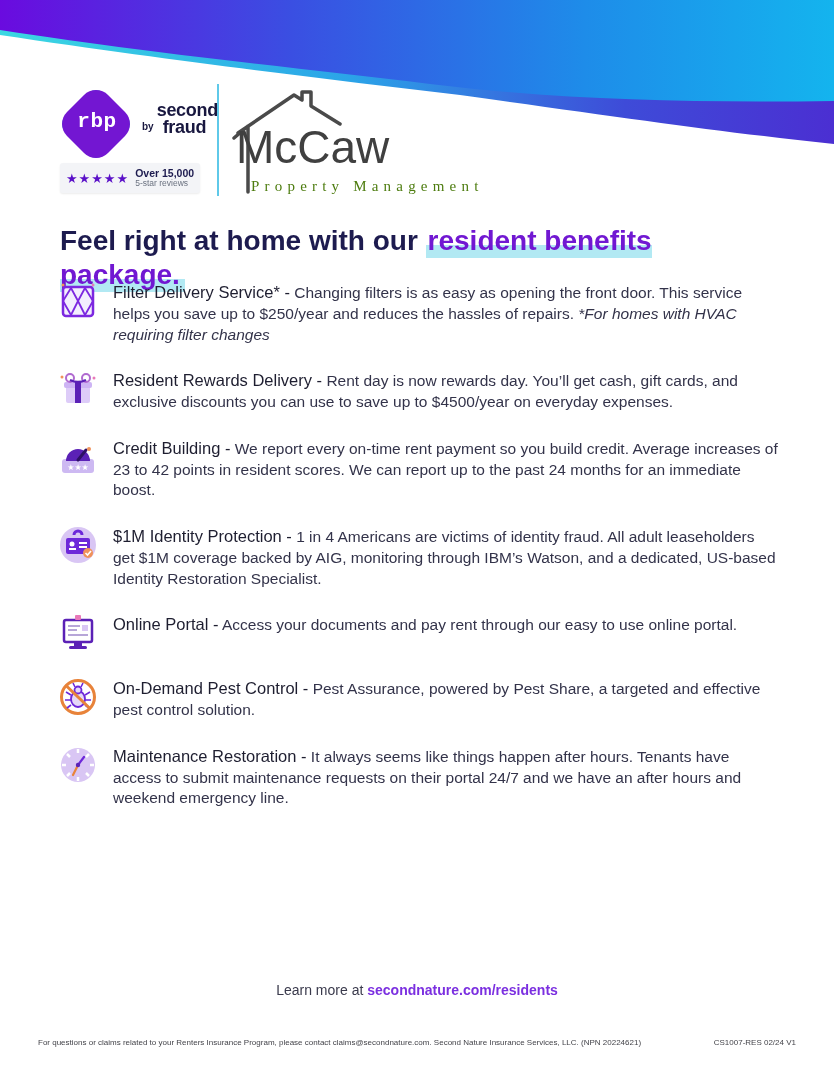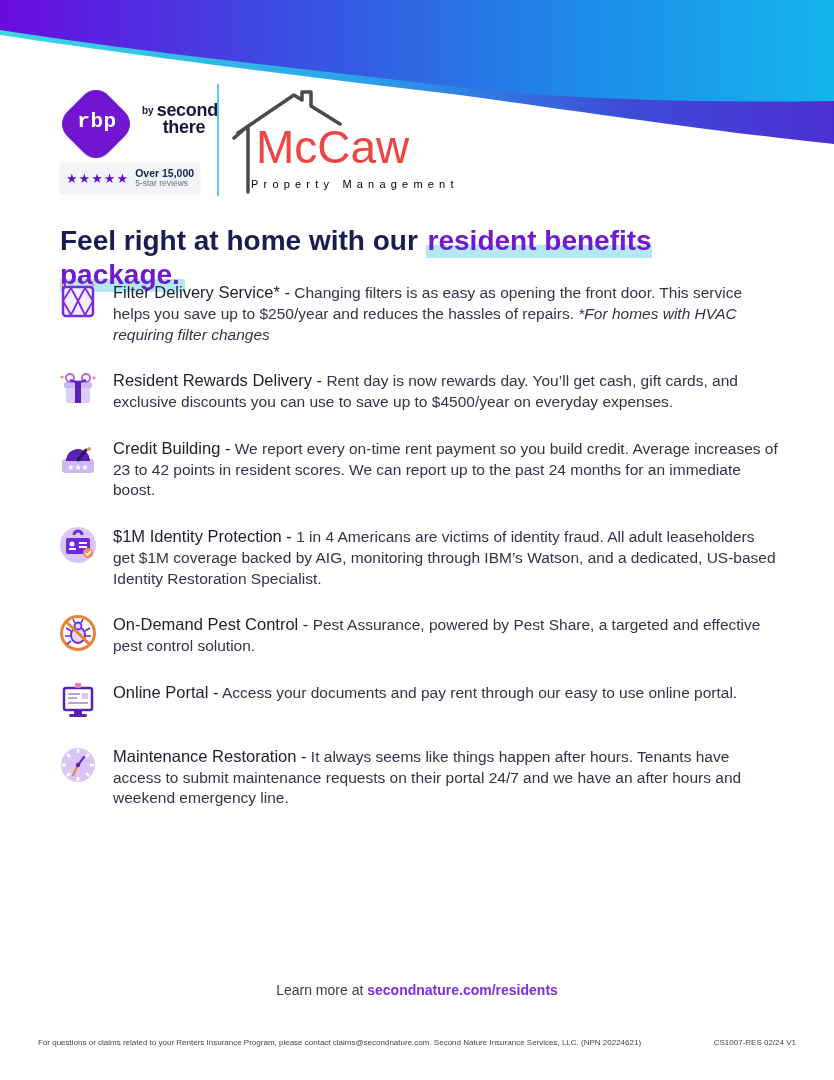--- a/index.html
+++ b/index.html
@@ -7,34 +7,34 @@
         font-family:"Liberation Sans",sans-serif;color:#2c2c3e;}
   .wave{position:absolute;top:0;left:0;width:834px;height:210px;}
 
   
   .header{position:absolute;left:60px;top:86px;width:560px;height:115px;}
   .rbp-badge{position:absolute;left:0;top:0;width:74px;height:74px;}
   .rbp-teal{position:absolute;left:9px;top:11px;width:54px;height:54px;background:#35cfe0;border-radius:10px;transform:rotate(45deg);}
   .rbp-purple{position:absolute;left:7px;top:9px;width:58px;height:58px;background:#7316d2;border-radius:17px;transform:rotate(45deg);}
   .rbp-label{position:absolute;left:0;top:24px;width:74px;text-align:center;color:#fff;font-size:21px;font-weight:700;letter-spacing:.5px;font-family:Liberation Mono, monospace;}
   .by-brand{position:absolute;left:82px;top:16px;display:flex;align-items:flex-start;color:#18173f;}
-  .by{font-size:10px;font-weight:600;margin:3px 3px 0 0;}
+  .by{font-size:10px;font-weight:600;margin:19px 3px 0 0;}
   .brand-lines{font-size:18px;font-weight:800;line-height:.92;letter-spacing:-.3px;}
   .brand-lines div:last-child{margin-left:6px;}
   .reviews{position:absolute;left:0;top:77px;width:140px;height:30px;background:#f3f4f7;border-radius:3px;
            display:flex;align-items:center;justify-content:center;gap:6px;box-shadow:0 1px 2px rgba(0,0,0,.08);}
   .stars{color:#5a10c8;font-size:13px;letter-spacing:1px;line-height:1;}
   .rev-col{line-height:1.05;}
   .rev-count{font-size:10.5px;font-weight:700;color:#1d1b4f;}
   .rev-cap{font-size:8.5px;color:#6b7280;}
   .separator{position:absolute;left:157px;top:-2px;width:2px;height:112px;background:#5fc9e9;}
   .mccaw{position:absolute;left:172px;top:0;width:230px;height:115px;}
   .mccaw svg{position:absolute;left:0;top:0;}
-  .mccaw-name{position:absolute;left:24px;top:34px;font-size:46px;font-weight:400;color:#ef4444;letter-spacing:0;}
-  .mccaw-tag{position:absolute;left:19px;top:92px;font-size:11px;color:#000000;letter-spacing:5.2px;white-space:nowrap;}
+  .mccaw-name{position:absolute;left:4px;top:34px;font-size:46px;font-weight:400;color:#404040;letter-spacing:0;}
+  .mccaw-tag{position:absolute;left:19px;top:92px;font-size:15px;color:#4d7c0f;letter-spacing:5.2px;white-space:nowrap;font-family:Liberation Serif, serif;}
 
   
   .headline{position:absolute;left:60px;top:224px;width:724px;font-size:28px;line-height:1.2;}
   .headline .pre{color:#1d1b4f;font-weight:600;}
   .headline .hl{color:#7118d2;font-weight:800;
     background:linear-gradient(180deg,rgba(0,0,0,0) 60%,#b2e9f3 60%);padding:0 5px 2px 2px;}
 
   
   .benefits{position:absolute;left:58px;top:281px;width:722px;}
   .item{display:flex;gap:15px;margin-bottom:24px;}
@@ -77,21 +77,21 @@
   <div class="header">
     <div class="rbp-badge">
       <div class="rbp-teal"></div>
       <div class="rbp-purple"></div>
       <div class="rbp-label">rbp</div>
     </div>
     <div class="by-brand">
       <span class="by">by</span>
       <div class="brand-lines">
         <div>second</div>
-        <div>there</div>
+        <div>fraud</div>
       </div>
     </div>
     <div class="reviews">
       <span class="stars">★★★★★</span>
       <span class="rev-col">
         <div class="rev-count">Over 15,000</div>
         <div class="rev-cap">5-star reviews</div>
       </span>
     </div>
     <div class="separator"></div>
@@ -162,49 +162,49 @@
           <circle cx="30" cy="28" r="5" fill="#f0925a"></circle>
           <path d="M27.5,28 l2,2 l3.5,-4" fill="none" stroke="#ffffff" stroke-width="1.6"></path>
         </svg>
       </span>
       <p class="itext"><b>$1M Identity Protection -</b> <span>1 in 4 Americans are victims of identity fraud. All adult leaseholders get $1M coverage backed by AIG, monitoring through IBM’s Watson, and a dedicated, US-based Identity Restoration Specialist.</span></p>
     </div>
 
     <div class="item">
       <span class="icon">
         <svg viewBox="0 0 40 40" width="40" height="40">
-          <circle cx="20" cy="20" r="16.5" fill="#ffffff" stroke="#e8833a" stroke-width="3"></circle>
-          <ellipse cx="20" cy="22" rx="7" ry="8" fill="#e5d8f8" stroke="#6d28d9" stroke-width="1.8"></ellipse>
-          <circle cx="20" cy="13" r="3.5" fill="#e5d8f8" stroke="#6d28d9" stroke-width="1.8"></circle>
-          <path d="M13,18 L8,15 M13,23 L7,23 M13,28 L9,31 M27,18 L32,15 M27,23 L33,23 M27,28 L31,31 M17,10 L15,6 M23,10 L25,6" stroke="#6d28d9" stroke-width="1.6" fill="none"></path>
-          <path d="M8.5,9 L31.5,31" stroke="#e8833a" stroke-width="3" stroke-linecap="round"></path>
-        </svg>
-      </span>
-      <p class="itext"><b>On-Demand Pest Control -</b> <span>Pest Assurance, powered by Pest Share, a targeted and effective pest control solution.</span></p>
-    </div>
-
-    <div class="item">
-      <span class="icon">
-        <svg viewBox="0 0 40 40" width="40" height="40">
           <rect x="6" y="7" width="28" height="22" rx="2" fill="#ffffff" stroke="#5b21b6" stroke-width="2.5"></rect>
           <rect x="17" y="2" width="6" height="5" rx="1" fill="#e879b9"></rect>
           <rect x="10" y="12" width="12" height="2" fill="#b7a6d8"></rect>
           <rect x="10" y="16" width="9" height="2" fill="#b7a6d8"></rect>
           <rect x="24" y="12" width="6" height="6" fill="#d9c6f4"></rect>
           <rect x="10" y="21" width="20" height="2" fill="#b7a6d8"></rect>
           <rect x="16" y="29" width="8" height="4" fill="#5b21b6"></rect>
           <rect x="11" y="33" width="18" height="3" rx="1.5" fill="#5b21b6"></rect>
         </svg>
       </span>
       <p class="itext"><b>Online Portal -</b> <span>Access your documents and pay rent through our easy to use online portal.</span></p>
     </div>
 
     <div class="item">
       <span class="icon">
         <svg viewBox="0 0 40 40" width="40" height="40">
+          <circle cx="20" cy="20" r="16.5" fill="#ffffff" stroke="#e8833a" stroke-width="3"></circle>
+          <ellipse cx="20" cy="22" rx="7" ry="8" fill="#e5d8f8" stroke="#6d28d9" stroke-width="1.8"></ellipse>
+          <circle cx="20" cy="13" r="3.5" fill="#e5d8f8" stroke="#6d28d9" stroke-width="1.8"></circle>
+          <path d="M13,18 L8,15 M13,23 L7,23 M13,28 L9,31 M27,18 L32,15 M27,23 L33,23 M27,28 L31,31 M17,10 L15,6 M23,10 L25,6" stroke="#6d28d9" stroke-width="1.6" fill="none"></path>
+          <path d="M8.5,9 L31.5,31" stroke="#e8833a" stroke-width="3" stroke-linecap="round"></path>
+        </svg>
+      </span>
+      <p class="itext"><b>On-Demand Pest Control -</b> <span>Pest Assurance, powered by Pest Share, a targeted and effective pest control solution.</span></p>
+    </div>
+
+    <div class="item">
+      <span class="icon">
+        <svg viewBox="0 0 40 40" width="40" height="40">
           <circle cx="20" cy="20" r="17" fill="#d9c6f4"></circle>
           <path d="M20,4 L20,8 M20,32 L20,36 M4,20 L8,20 M32,20 L36,20 M9,9 L12,12 M31,9 L28,12 M9,31 L12,28 M31,31 L28,28" stroke="#ffffff" stroke-width="2.5"></path>
           <path d="M20,20 L26,12" stroke="#6d28d9" stroke-width="2.2" stroke-linecap="round"></path>
           <path d="M20,20 L15,30" stroke="#e8833a" stroke-width="2.2" stroke-linecap="round"></path>
           <circle cx="20" cy="20" r="2.2" fill="#5b21b6"></circle>
         </svg>
       </span>
       <p class="itext"><b>Maintenance Restoration -</b> <span>It always seems like things happen after hours. Tenants have access to submit maintenance requests on their portal 24/7 and we have an after hours and weekend emergency line.</span></p>
     </div>
 

